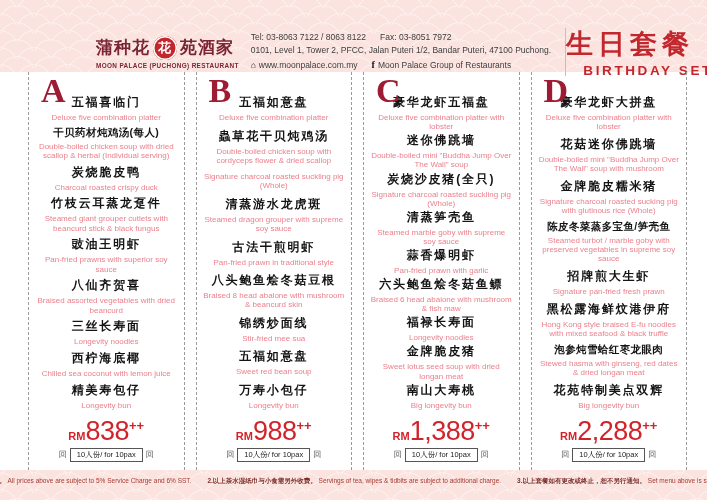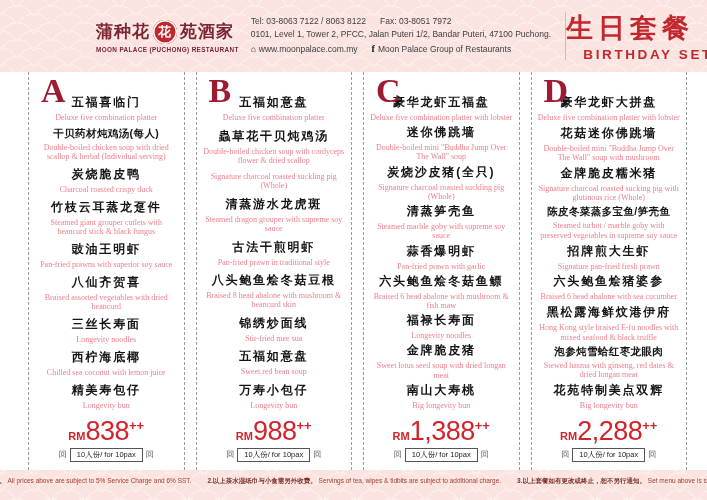--- a/index.html
+++ b/index.html
@@ -9,21 +9,21 @@
     -webkit-font-smoothing:antialiased;
   }
   .page{
     position:absolute;inset:0;
     background:
       radial-gradient(circle at 50% 135%, rgba(255,255,255,0) 58%, rgba(255,255,255,.6) 60%, rgba(255,255,255,0) 63%) 0 0 / 34px 17px repeat,
       radial-gradient(circle at 50% 135%, rgba(255,255,255,0) 58%, rgba(255,255,255,.6) 60%, rgba(255,255,255,0) 63%) 17px 8px / 34px 17px repeat,
       #fbe4e0;
   }
   
-  .header{position:absolute;top:0;left:0;right:0;height:72px;display:flex;align-items:center;justify-content:space-between;}
+  .header{position:absolute;top:16px;left:0;right:0;height:72px;display:flex;align-items:center;justify-content:space-between;}
   .logo{margin-left:96px;text-align:center;flex:0 0 auto;}
   .logo-row{display:flex;align-items:center;gap:3px;color:#7b2433;font-weight:bold;font-size:17px;letter-spacing:1px;}
   .seal{width:24px;height:24px;border-radius:50%;background:#c3272e;color:#fff;display:flex;align-items:center;justify-content:center;font-size:13px;font-weight:bold;flex:0 0 auto;box-shadow:inset 0 0 0 1.5px #fff, inset 0 0 0 3px #c3272e;}
   .logo-sub{font-size:6.4px;letter-spacing:.35px;color:#7b2433;font-weight:bold;margin-top:2px;white-space:nowrap;}
   .contact{margin-left:12px;font-size:8.5px;color:#3c3c3c;line-height:1.55;flex:0 0 auto;}
   .contact .row{white-space:nowrap;}
   .contact .sep{display:inline-block;width:14px;}
   .mini-icon{font-weight:bold;color:#111;margin-right:3px;}
   .fb-icon{font-family:"Liberation Serif",serif;font-weight:bold;font-size:10px;margin:0 3px 0 14px;color:#111;}
   .header-divider{width:1px;height:48px;background:#e3b2ab;margin-left:14px;flex:0 0 auto;}
@@ -32,21 +32,21 @@
   .title-en{font-size:13.5px;font-weight:bold;letter-spacing:2.6px;color:#c3272e;margin-top:1px;white-space:nowrap;}
   
   .white-band{position:absolute;left:0;right:0;top:72px;height:398px;background:#fff;}
   .columns{position:absolute;top:72px;height:398px;left:28px;right:20px;display:flex;gap:11px;}
   .col{flex:1;border-left:1px dashed #9a9a9a;border-right:1px dashed #9a9a9a;position:relative;display:flex;flex-direction:column;padding:10px 5px 8px;min-width:0;}
   .col-letter{position:absolute;top:2px;left:12px;font-family:"Liberation Serif",serif;font-weight:bold;font-size:34px;line-height:1;color:#9e1c33;}
   .dishes{flex:1;display:flex;flex-direction:column;justify-content:space-between;text-align:center;padding-top:12px;}
   .dish{padding:0 1px;}
   .dish-cn{font-size:12px;font-weight:bold;letter-spacing:1.8px;color:#141414;white-space:nowrap;}
   .dish-cn.tight{font-size:10.5px;letter-spacing:.4px;}
-  .dish-en{font-size:8px;color:#ec7f8b;line-height:1.15;margin-top:2px;font-family:Liberation Serif, serif;}
+  .dish-en{font-size:8px;color:#ec7f8b;line-height:1.15;margin-top:2px;}
   
   .price-block{text-align:center;margin-top:6px;}
   .price-line{color:#d2232a;white-space:nowrap;}
   .price-rm{font-size:11px;font-weight:bold;}
   .price-num{font-size:27px;letter-spacing:-.5px;}
   .price-pp{font-size:13px;font-weight:bold;vertical-align:10px;}
   .serving-row{display:flex;align-items:center;justify-content:center;gap:3px;margin-top:1px;}
   .ornament{font-size:8px;color:#555;line-height:1;}
   .serving-box{border:1px solid #555;font-size:7.5px;padding:1px 6px;color:#222;white-space:nowrap;}
   
@@ -255,24 +255,20 @@
           </div>
           <div class="dish">
             <div class="dish-cn tight">陈皮冬菜蒸多宝鱼/笋壳鱼</div>
             <div class="dish-en">Steamed turbot / marble goby with preserved vegetables in supreme soy sauce</div>
           </div>
           <div class="dish">
             <div class="dish-cn">招牌煎大生虾</div>
             <div class="dish-en">Signature pan-fried fresh prawn</div>
           </div>
           <div class="dish">
-            <div class="dish-cn">六头鲍鱼烩猪婆参</div>
-            <div class="dish-en">Braised 6 head abalone with sea cucumber</div>
-          </div>
-          <div class="dish">
             <div class="dish-cn">黑松露海鲜炆港伊府</div>
             <div class="dish-en">Hong Kong style braised E-fu noodles with mixed seafood &amp; black truffle</div>
           </div>
           <div class="dish">
             <div class="dish-cn tight">泡参炖雪蛤红枣龙眼肉</div>
             <div class="dish-en">Stewed hasma with ginseng, red dates &amp; dried longan meat</div>
           </div>
           <div class="dish">
             <div class="dish-cn">花苑特制美点双辉</div>
             <div class="dish-en">Big longevity bun</div>

